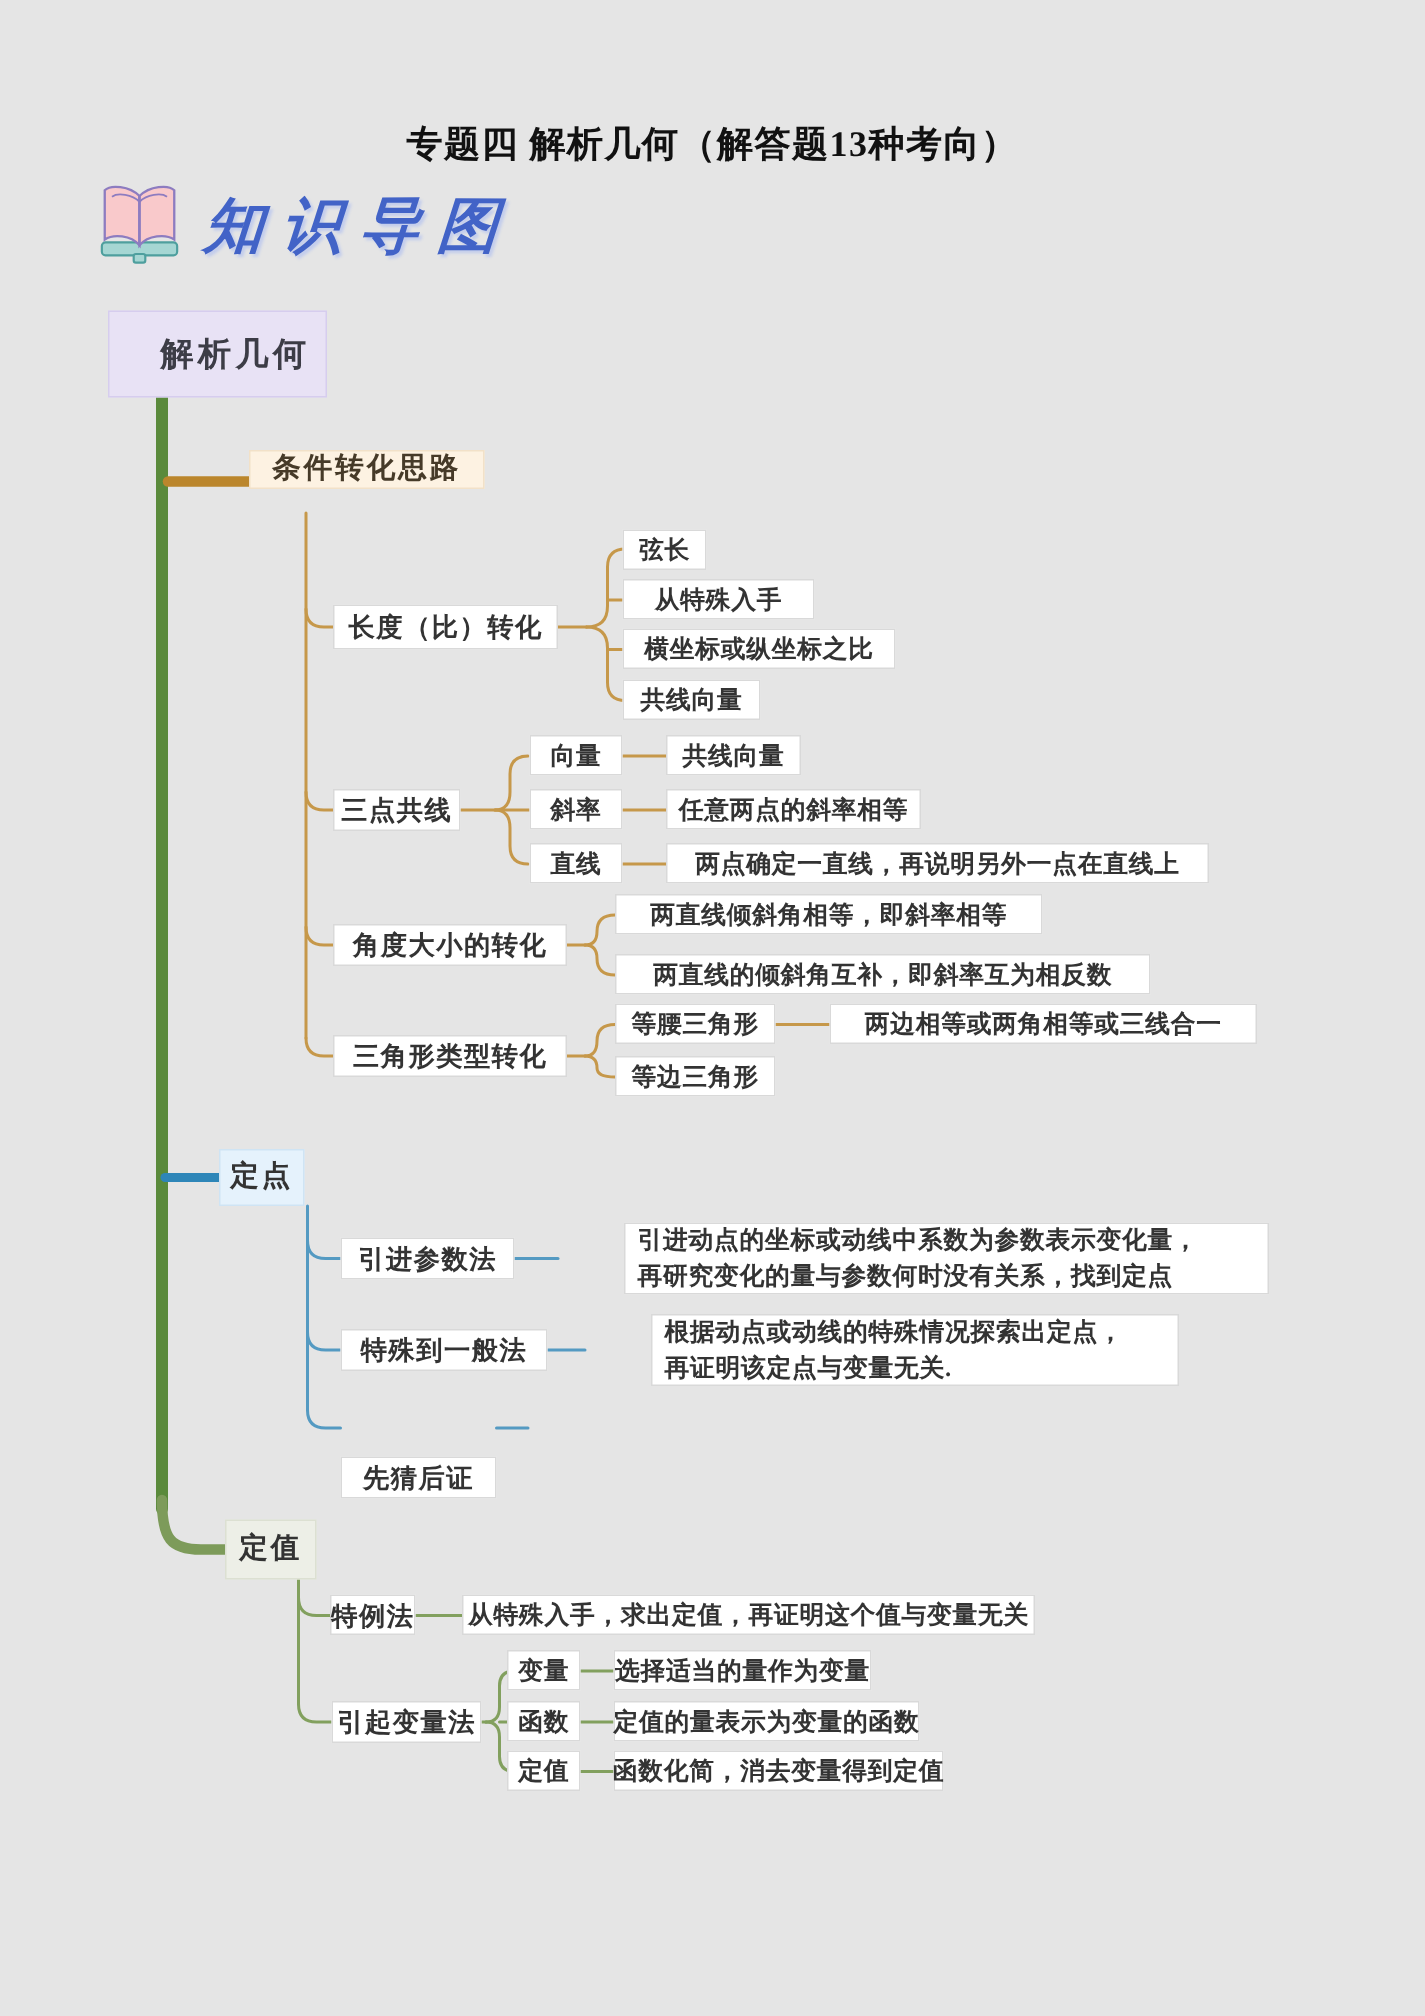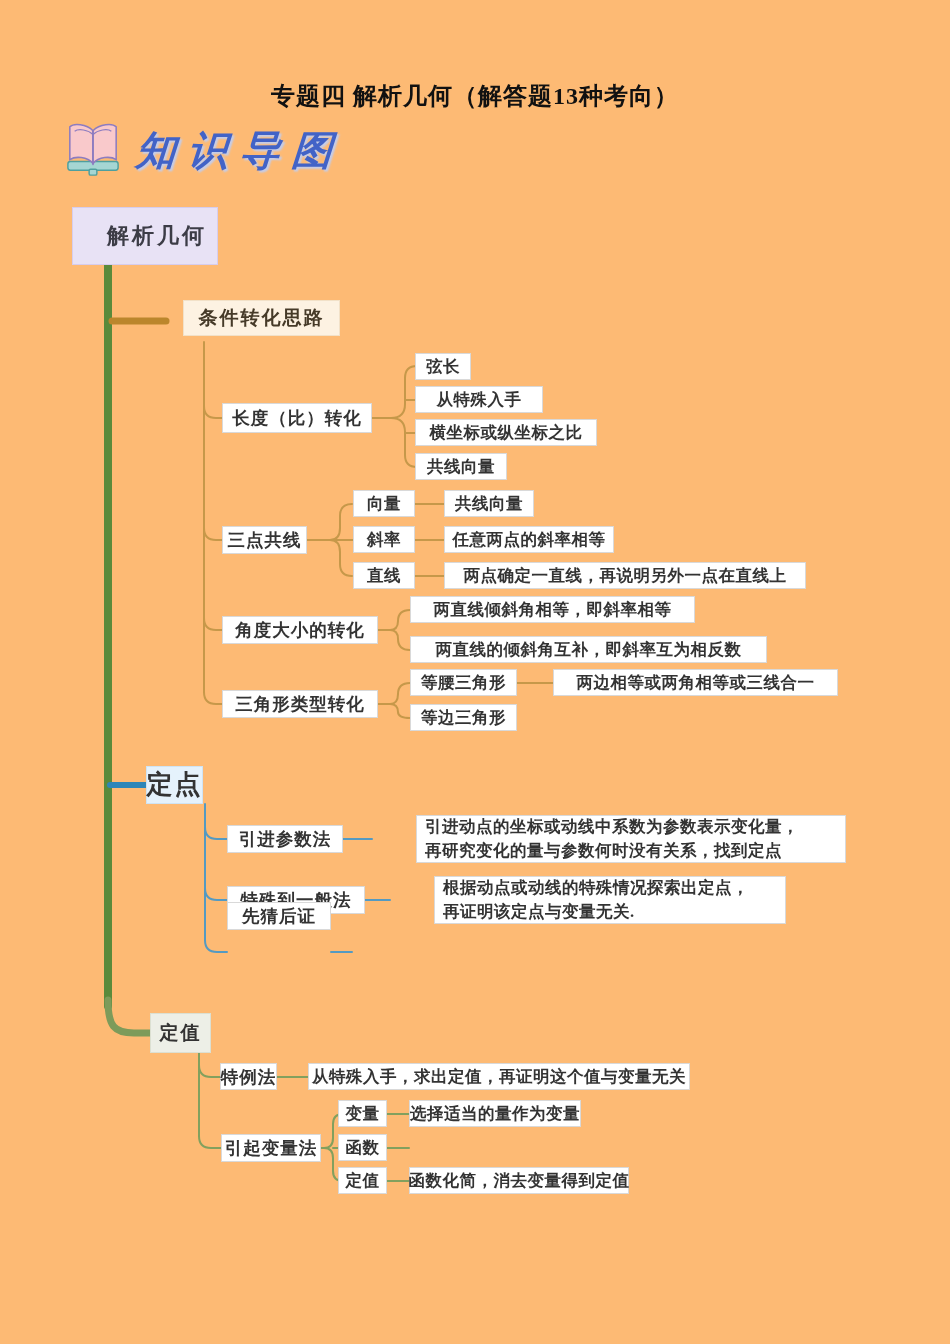--- a/index.html
+++ b/index.html
@@ -1,34 +1,34 @@
 <!DOCTYPE html>
 <html><head>
 <meta charset="utf-8">
 <style>
   html,body{margin:0;padding:0;background:#fff;}
-  .page{position:relative;width:950px;height:1344px;margin:0 auto;background:#fdba74;
+  .page{position:relative;width:950px;height:1344px;margin:0 auto;background:#e5e5e5;
         font-family:"Liberation Serif","DejaVu Serif",serif;overflow:hidden;}
   .doc-title{position:absolute;top:80px;left:0;width:950px;text-align:center;
         font-size:24px;font-weight:bold;color:#111;letter-spacing:1px;}
   .kb-header{position:absolute;left:64px;top:122px;display:flex;align-items:center;}
   .kb-text{font-size:40px;font-weight:bold;font-style:italic;color:#4263c7;
         letter-spacing:12px;margin-left:14px;transform:skewX(-4deg);
         text-shadow:2px 2px 2px #c3cdec;}
   .links{position:absolute;left:0;top:0;}
   .node{position:absolute;box-sizing:border-box;display:flex;align-items:center;justify-content:center;
         background:#fff;border:1px solid #d9d9d9;color:#333;font-size:16.5px;font-weight:600;
         letter-spacing:0.5px;white-space:pre;line-height:24px;}
   .parent{font-weight:700;font-size:17.5px;letter-spacing:1px;}
   .desc{justify-content:flex-start;text-align:left;padding:16px 8px;margin-left:44px;}
   .root-node{background:#e8e2f5;border-color:#d6cdee;font-size:22px;font-weight:700;
         letter-spacing:3px;color:#3c3c46;padding-left:24px;}
   .branch-a{background:#fdf2e2;border-color:#f2e1c8;font-weight:700;font-size:19px;
         color:#463a28;letter-spacing:2px;}
-  .branch-b{background:#e5f2fc;border-color:#cfe4f4;font-weight:700;font-size:26px;letter-spacing:2px;}
+  .branch-b{background:#e5f2fc;border-color:#cfe4f4;font-weight:700;font-size:19px;letter-spacing:2px;}
   .branch-c{background:#edefe7;border-color:#dce0d2;font-weight:700;font-size:19px;letter-spacing:2px;}
 </style>
 </head>
 <body>
 
 <div class="page">
 
   <div class="doc-title">专题四 解析几何（解答题13种考向）</div>
 
   <div class="kb-header">
@@ -99,21 +99,21 @@
         <path d="M333 1148 H338"></path>
         <path d="M387 1114 H409"></path>
           <path d="M387 1148 H409"></path>
           <path d="M387 1181 H409"></path>
       </g>
     </g>
   </svg>
 
   <div class="node root-node" style="left:72px;top:207px;width:146px;height:58px">解析几何</div>
 
-  <div class="node branch-a" style="left:183px;top:300px;width:157px;height:36px">条件转化思路</div>
+  <div class="node branch-a" style="left:166px;top:300px;width:157px;height:26px">条件转化思路</div>
 
   <div class="node parent" style="left:222px;top:403px;width:150px;height:30px">长度（比）转化</div>
   <div class="node" style="left:415px;top:353px;width:56px;height:27px">弦长</div>
   <div class="node" style="left:415px;top:386px;width:128px;height:27px">从特殊入手</div>
   <div class="node" style="left:415px;top:419px;width:182px;height:27px">横坐标或纵坐标之比</div>
   <div class="node" style="left:415px;top:453px;width:92px;height:27px">共线向量</div>
 
   <div class="node parent" style="left:222px;top:526px;width:85px;height:28px">三点共线</div>
   <div class="node" style="left:353px;top:490px;width:62px;height:27px">向量</div>
   <div class="node" style="left:444px;top:490px;width:90px;height:27px">共线向量</div>
@@ -131,25 +131,26 @@
   <div class="node" style="left:553px;top:669px;width:285px;height:27px">两边相等或两角相等或三线合一</div>
   <div class="node" style="left:410px;top:704px;width:107px;height:27px">等边三角形</div>
 
   <div class="node branch-b" style="left:146px;top:766px;width:57px;height:38px">定点</div>
   <div class="node parent" style="left:227px;top:825px;width:116px;height:28px">引进参数法</div>
   <div class="node desc" style="left:372px;top:815px;width:430px;height:48px">引进动点的坐标或动线中系数为参数表示变化量，
 再研究变化的量与参数何时没有关系，找到定点</div>
   <div class="node parent" style="left:227px;top:886px;width:138px;height:28px">特殊到一般法</div>
   <div class="node desc" style="left:390px;top:876px;width:352px;height:48px">根据动点或动线的特殊情况探索出定点，
 再证明该定点与变量无关.</div>
-  <div class="node parent" style="left:227px;top:902px;width:104px;height:28px">先猜后证</div>
+  <div class="node parent" style="left:227px;top:971px;width:104px;height:28px">先猜后证</div>
 
   <div class="node branch-c" style="left:150px;top:1013px;width:61px;height:40px">定值</div>
   <div class="node parent" style="left:220px;top:1063px;width:57px;height:27px">特例法</div>
   <div class="node" style="left:308px;top:1063px;width:382px;height:27px">从特殊入手，求出定值，再证明这个值与变量无关</div>
   <div class="node parent" style="left:221px;top:1134px;width:100px;height:28px">引起变量法</div>
   <div class="node" style="left:338px;top:1100px;width:49px;height:27px">变量</div>
   <div class="node" style="left:409px;top:1100px;width:172px;height:27px">选择适当的量作为变量</div>
   <div class="node" style="left:338px;top:1134px;width:49px;height:27px">函数</div>
+  <div class="node" style="left:409px;top:1134px;width:204px;height:27px">定值的量表示为变量的函数</div>
   <div class="node" style="left:338px;top:1167px;width:49px;height:27px">定值</div>
   <div class="node" style="left:409px;top:1167px;width:220px;height:27px">函数化简，消去变量得到定值</div>
 
 </div>
 
 </body></html>

